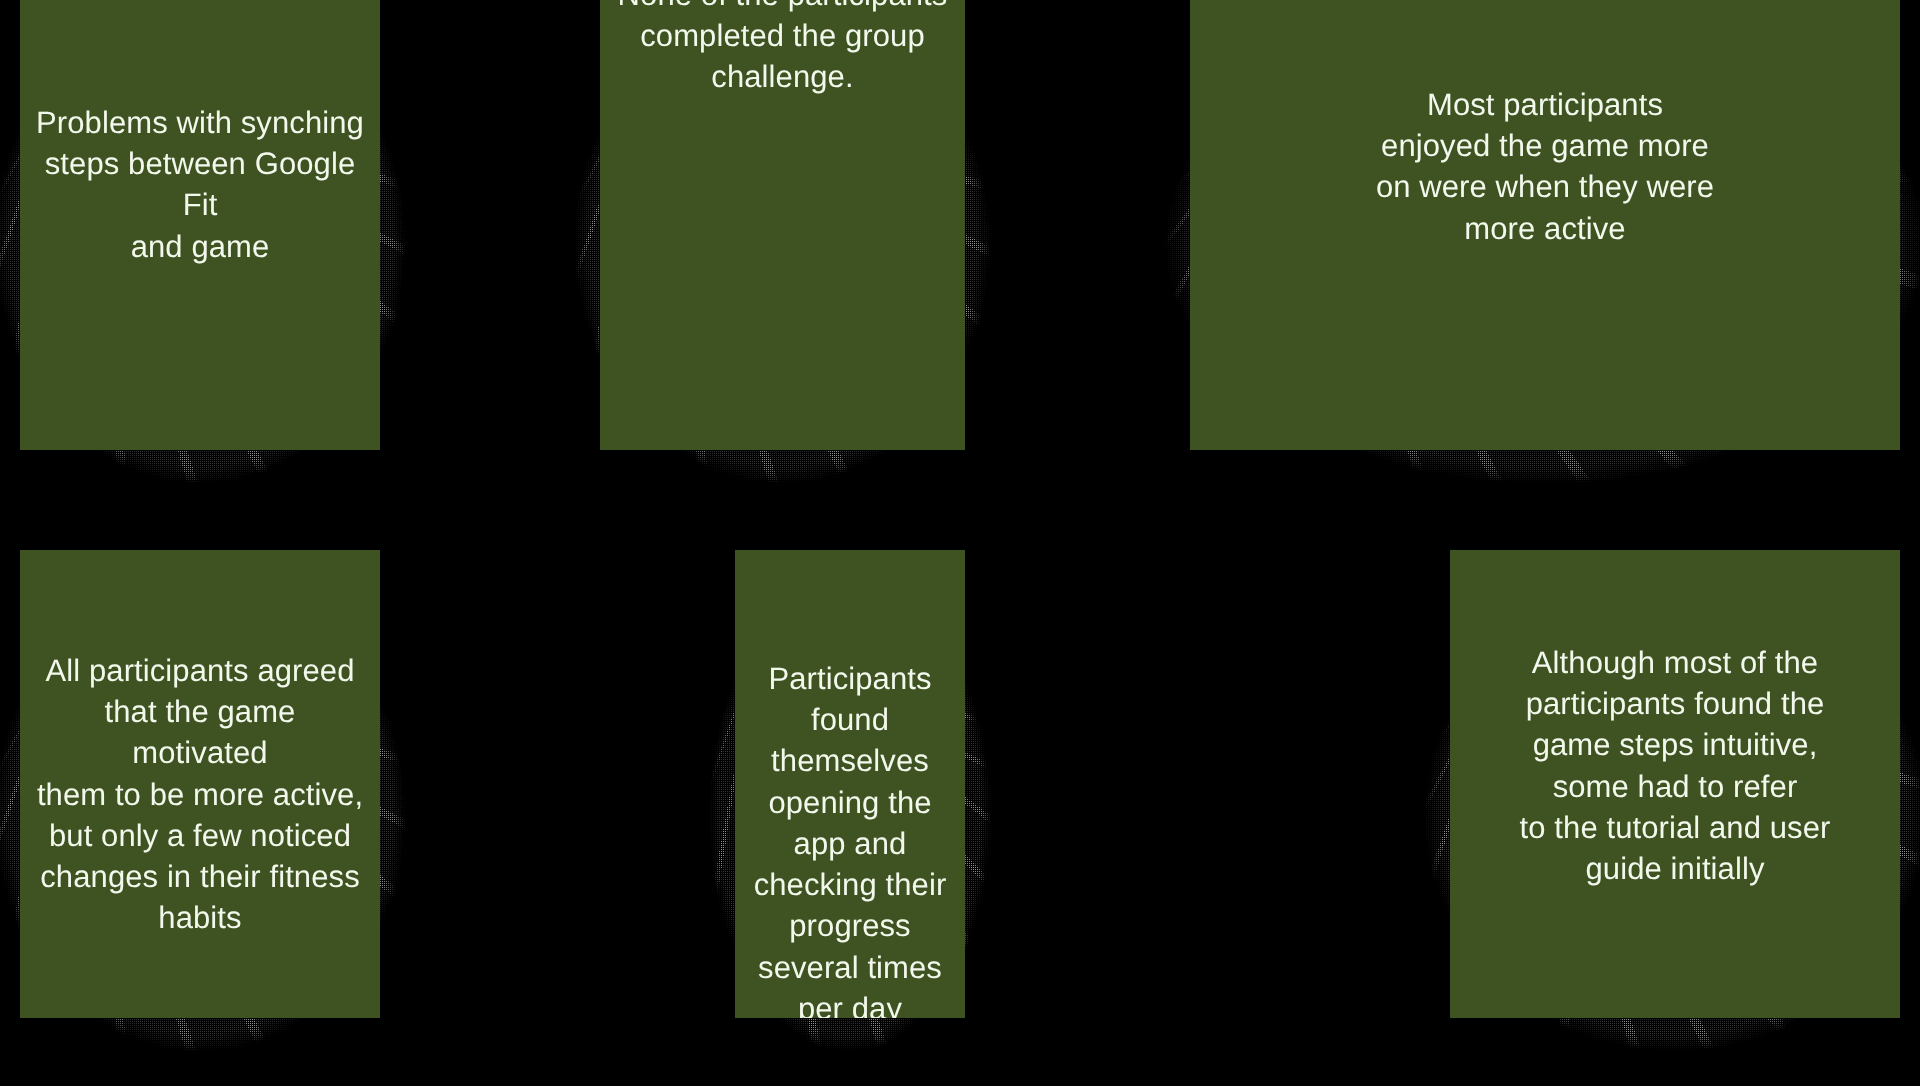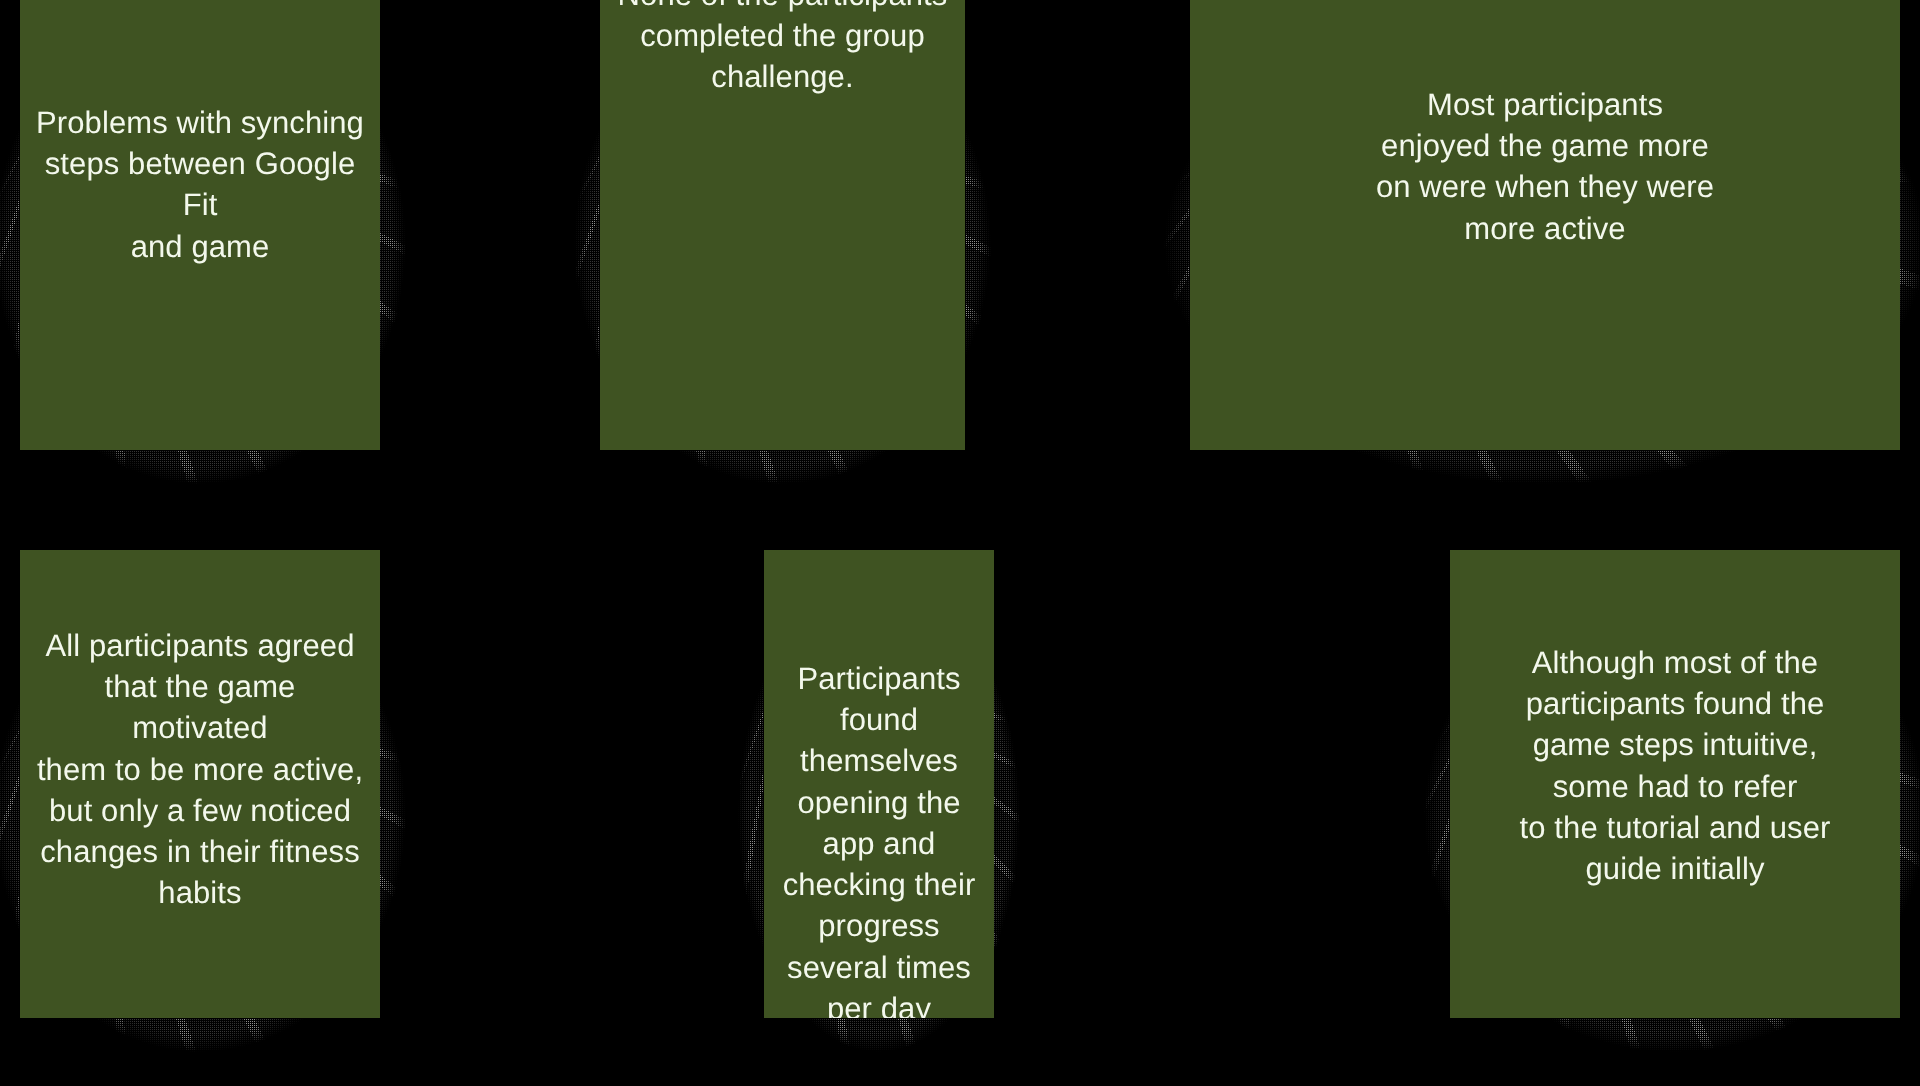--- a/index.html
+++ b/index.html
@@ -97,21 +97,21 @@
     text-rendering: geometricPrecision;
   }
 
   
   .card.align-top    { align-items: flex-start; }
 
   
   .t-offset-a .card-text { margin-top: 128px; }
   .t-offset-b .card-text { }
   .t-offset-c .card-text { margin-top: 110px; }
-  .t-offset-d .card-text { margin-top: 75px; }
+  .t-offset-d .card-text { margin-top: 100px; }
   .t-offset-e .card-text { margin-top: 108px; }
   .t-offset-f .card-text { margin-top: 92px; }
 </style>
 </head>
 <body>
 
 <div id="board">
 
   <div class="card-wrap" style="left:20px; top:-26px; width:360px; height:476px;">
     <div class="card-halo"></div>
@@ -146,21 +146,21 @@
     <div class="card align-top t-offset-d">
       <div class="card-text">All participants agreed
 that the game motivated
 them to be more active,
 but only a few noticed
 changes in their fitness
 habits</div>
     </div>
   </div>
 
-  <div class="card-wrap" style="left:764px; top:550px; width:230px; height:468px;">
+  <div class="card-wrap" style="left:735px; top:550px; width:230px; height:468px;">
     <div class="card-halo"></div>
     <div class="card align-top t-offset-e">
       <div class="card-text">Participants found
 themselves opening the
 app and checking their
 progress several times
 per day</div>
     </div>
   </div>
 

